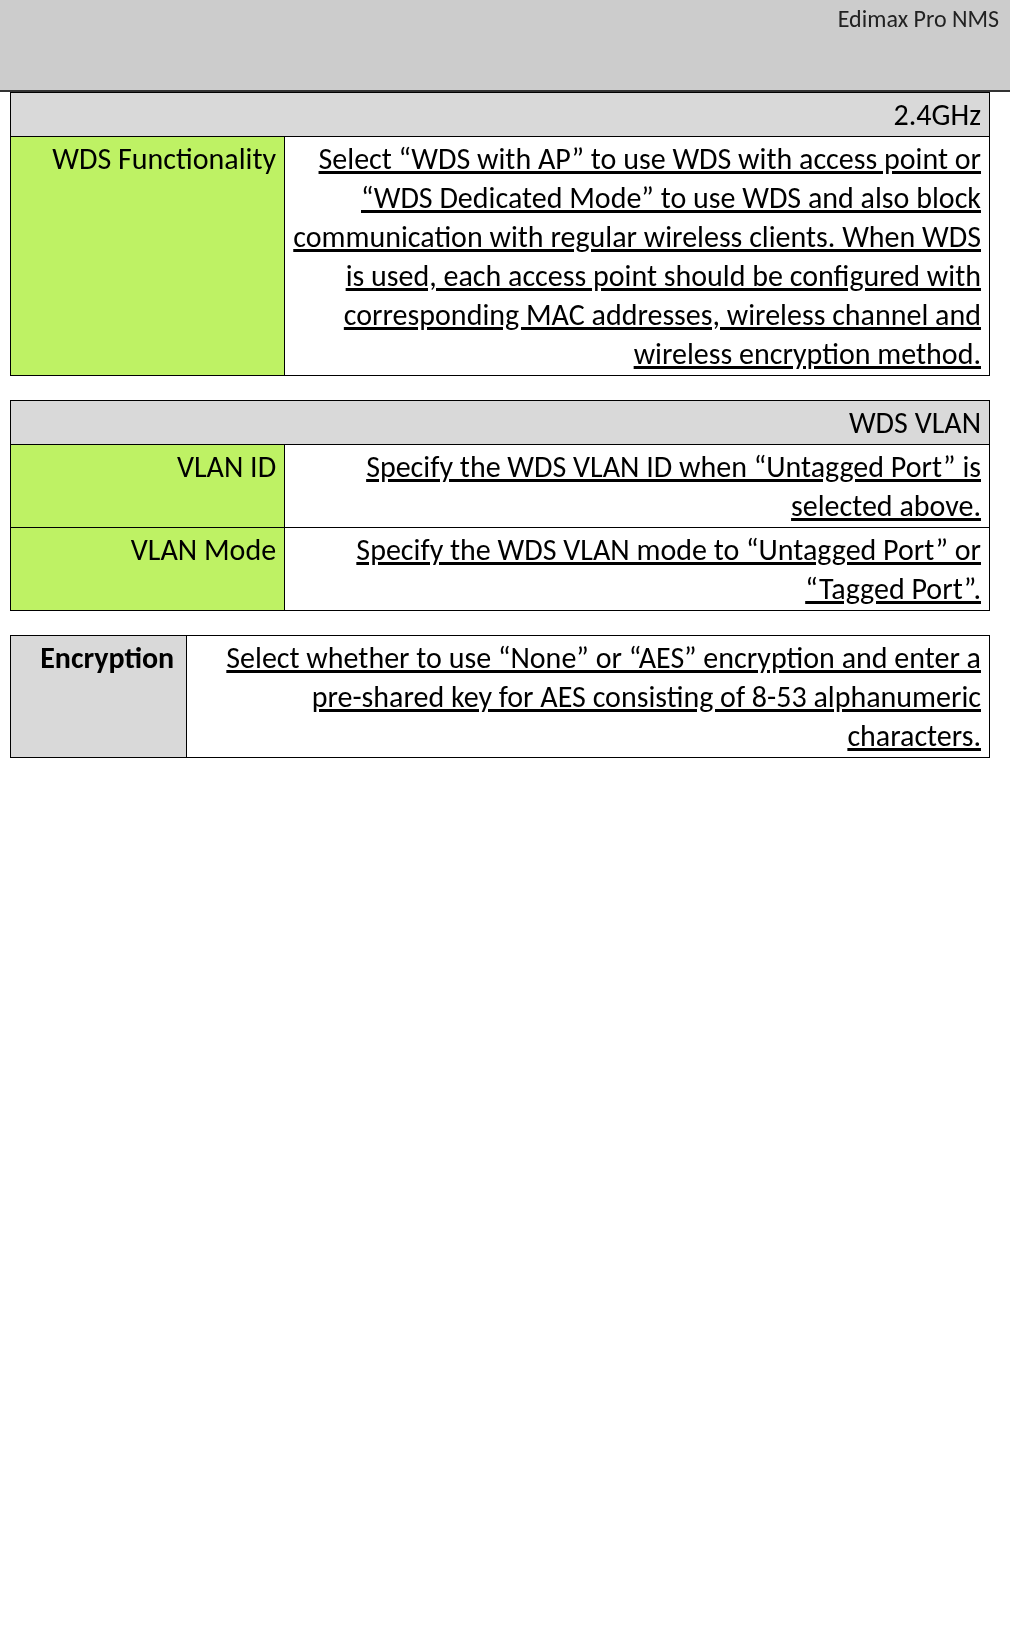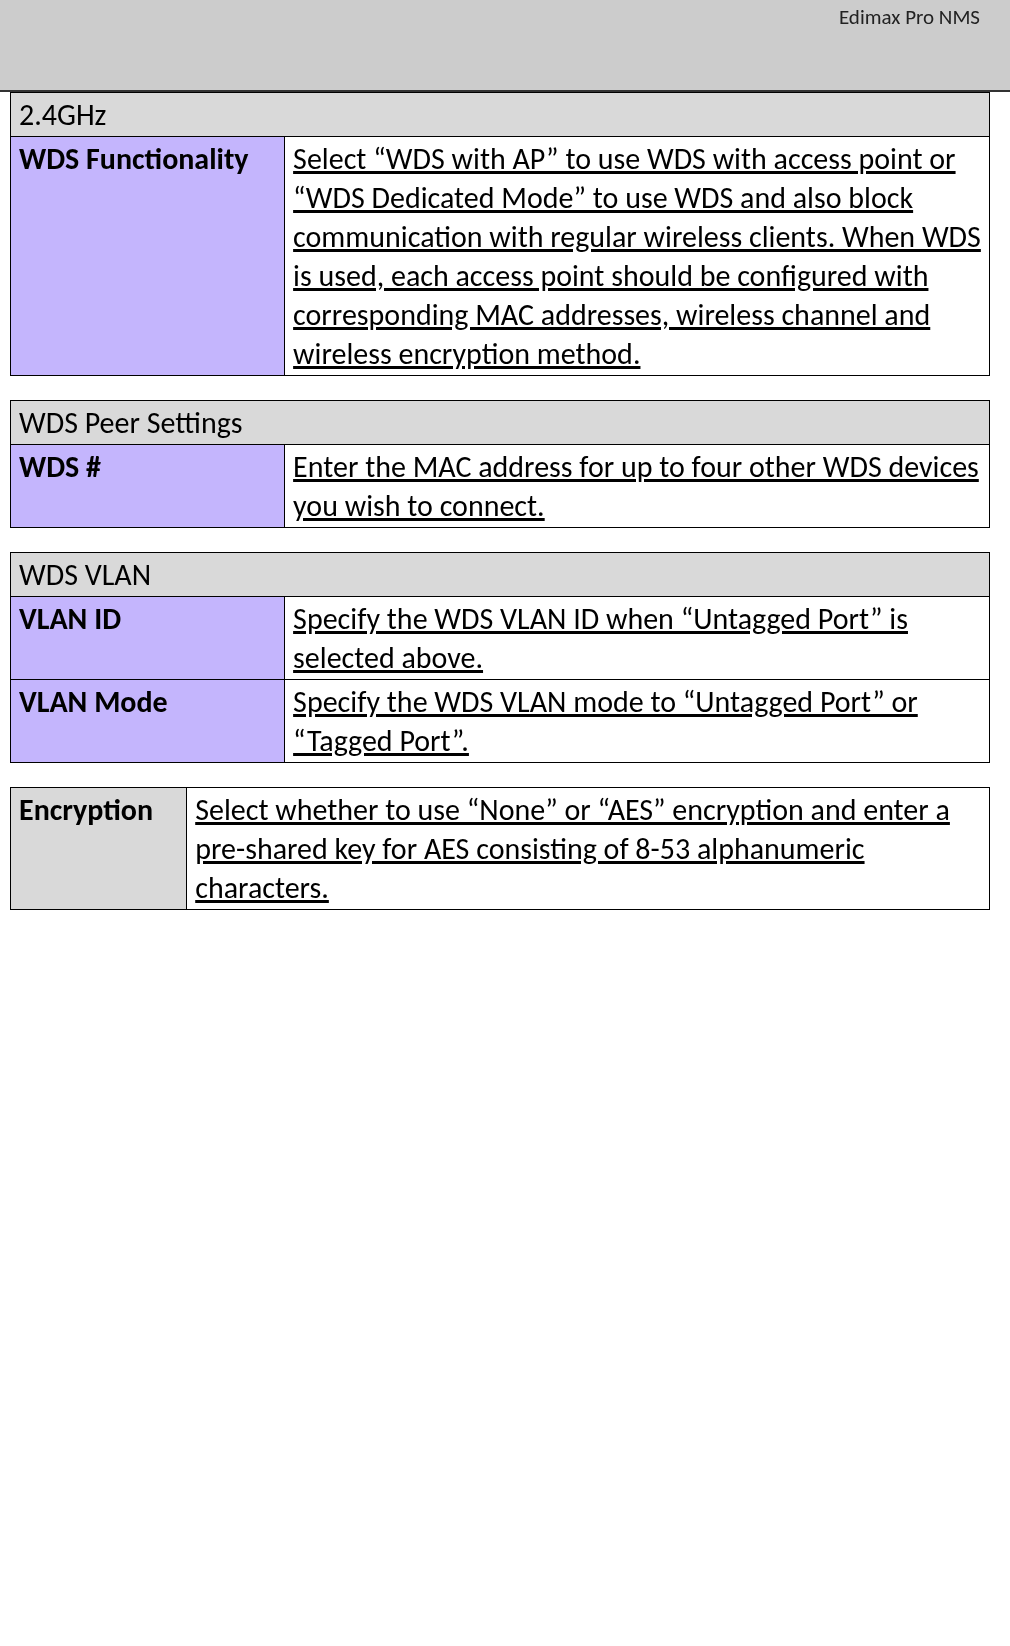--- a/index.html
+++ b/index.html
@@ -10,46 +10,47 @@
     background: white;
   }
   .top-bar {
     background: #cccccc;
     height: 90px;
     border-bottom: 2px solid #333;
     position: relative;
   }
   .header-right {
     position: absolute;
-    right: 30px;
+    right: 11px;
     top: 4px;
-    font-size: 21px;
+    font-size: 24px;
     color: #222;
   }
   .content {
     padding: 0 20px 0 10px;
   }
   table {
     width: 100%;
     border-collapse: collapse;
     margin-bottom: 24px;
     font-size: 30px;
+    text-align: right;
   }
   td {
     border: 1.5px solid #000;
     padding: 2px 8px 2px 8px;
     vertical-align: top;
     line-height: 1.3;
   }
   .section-header {
     background: #d9d9d9;
   }
   .label-cell {
-    background: #c4b5fd;
-    font-weight: bold;
+    background: #bef264;
+    font-weight: normal;
     width: 28%;
     margin-top: 16px;
   }
   .desc-cell {
     background: white;
     text-decoration: underline;
   }
   .narrow-label {
     background: #d9d9d9;
     font-weight: bold;
@@ -73,31 +74,20 @@
         <tr>
       <td colspan="2" class="section-header">2.4GHz</td>
     </tr>
     <tr>
       <td class="label-cell">WDS Functionality</td>
       <td class="desc-cell">Select “WDS with AP” to use WDS with access point or “WDS Dedicated Mode” to use WDS and also block communication with regular wireless clients. When WDS is used, each access point should be configured with corresponding MAC addresses, wireless channel and wireless encryption method.</td>
     </tr>
   </tbody>
     </table>
 
-  <table>
-    <tbody>
-        <tr>
-      <td colspan="2" class="section-header">WDS Peer Settings</td>
-    </tr>
-    <tr>
-      <td class="label-cell">WDS #</td>
-      <td class="desc-cell">Enter the MAC address for up to four other WDS devices you wish to connect.</td>
-    </tr>
-  </tbody>
-    </table>
 
   <table>
     <tbody>
         <tr>
       <td colspan="2" class="section-header">WDS VLAN</td>
     </tr>
     <tr>
       <td class="label-cell">VLAN ID</td>
       <td class="desc-cell">Specify the WDS VLAN ID when “Untagged Port” is selected above.</td>
     </tr>

